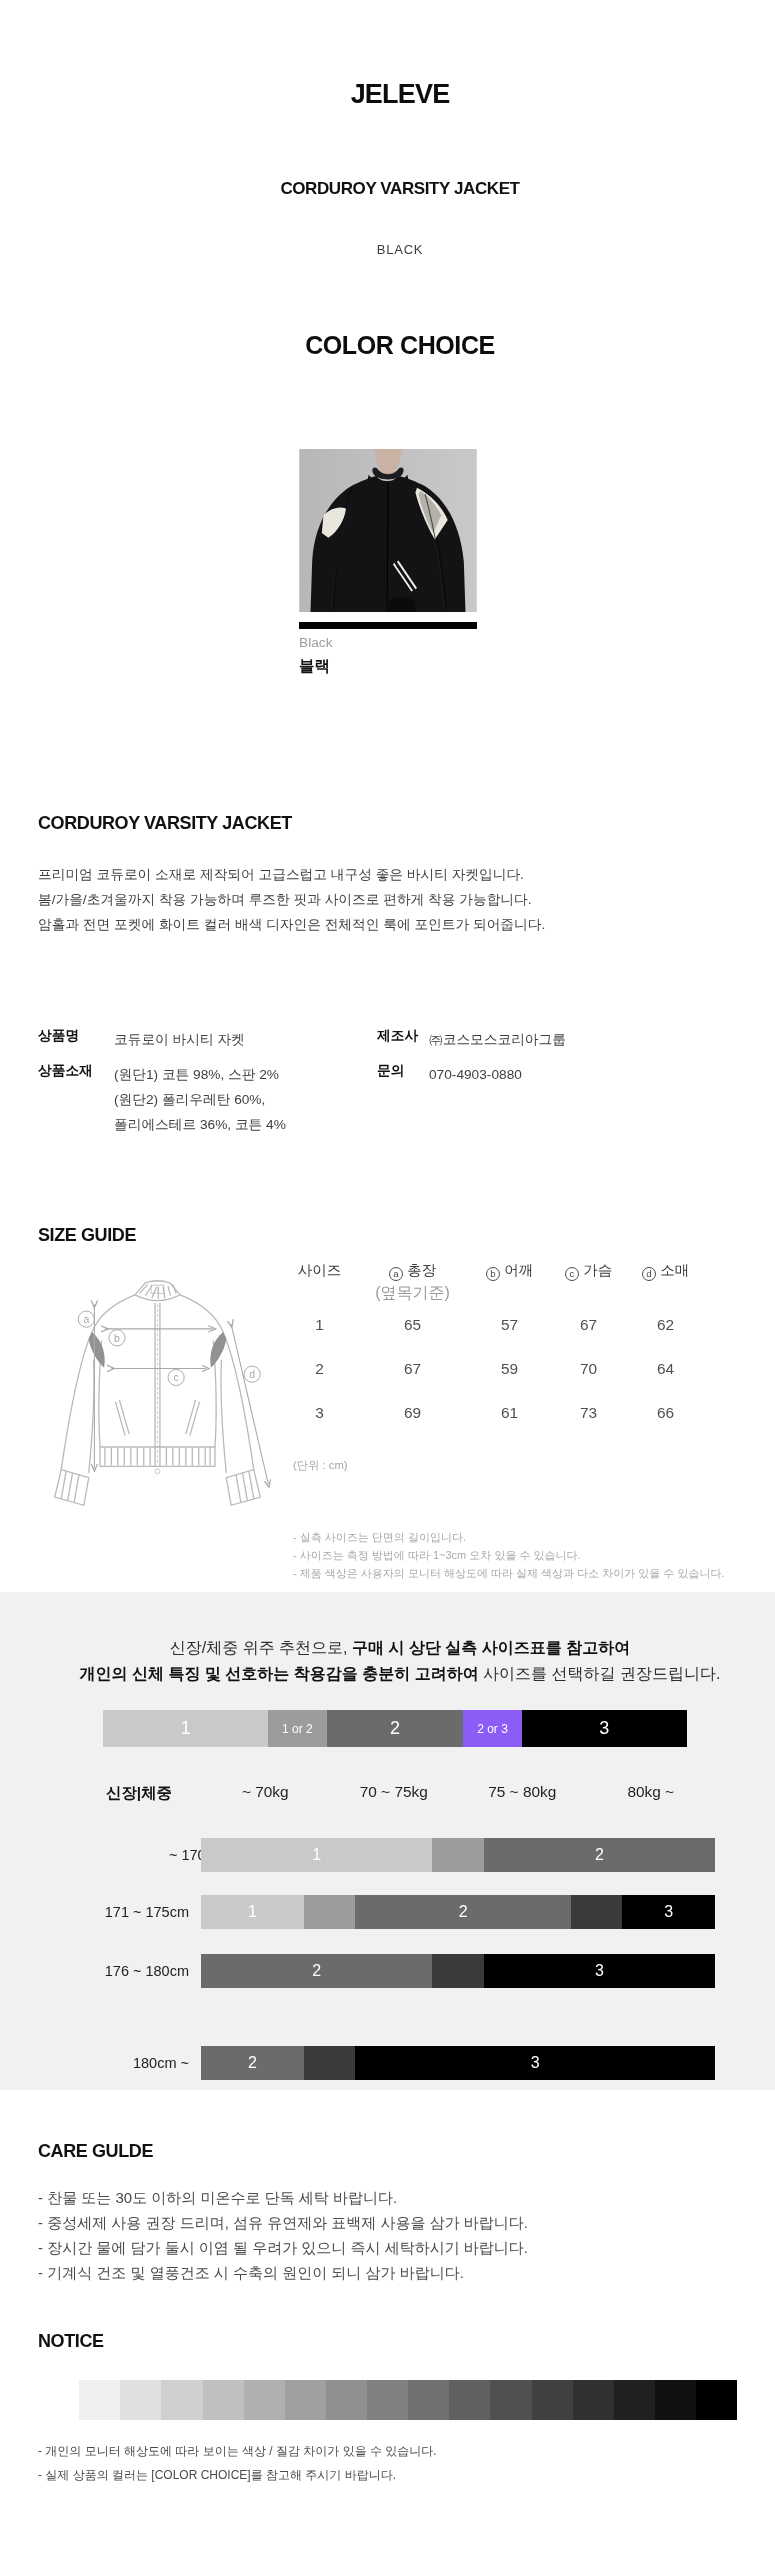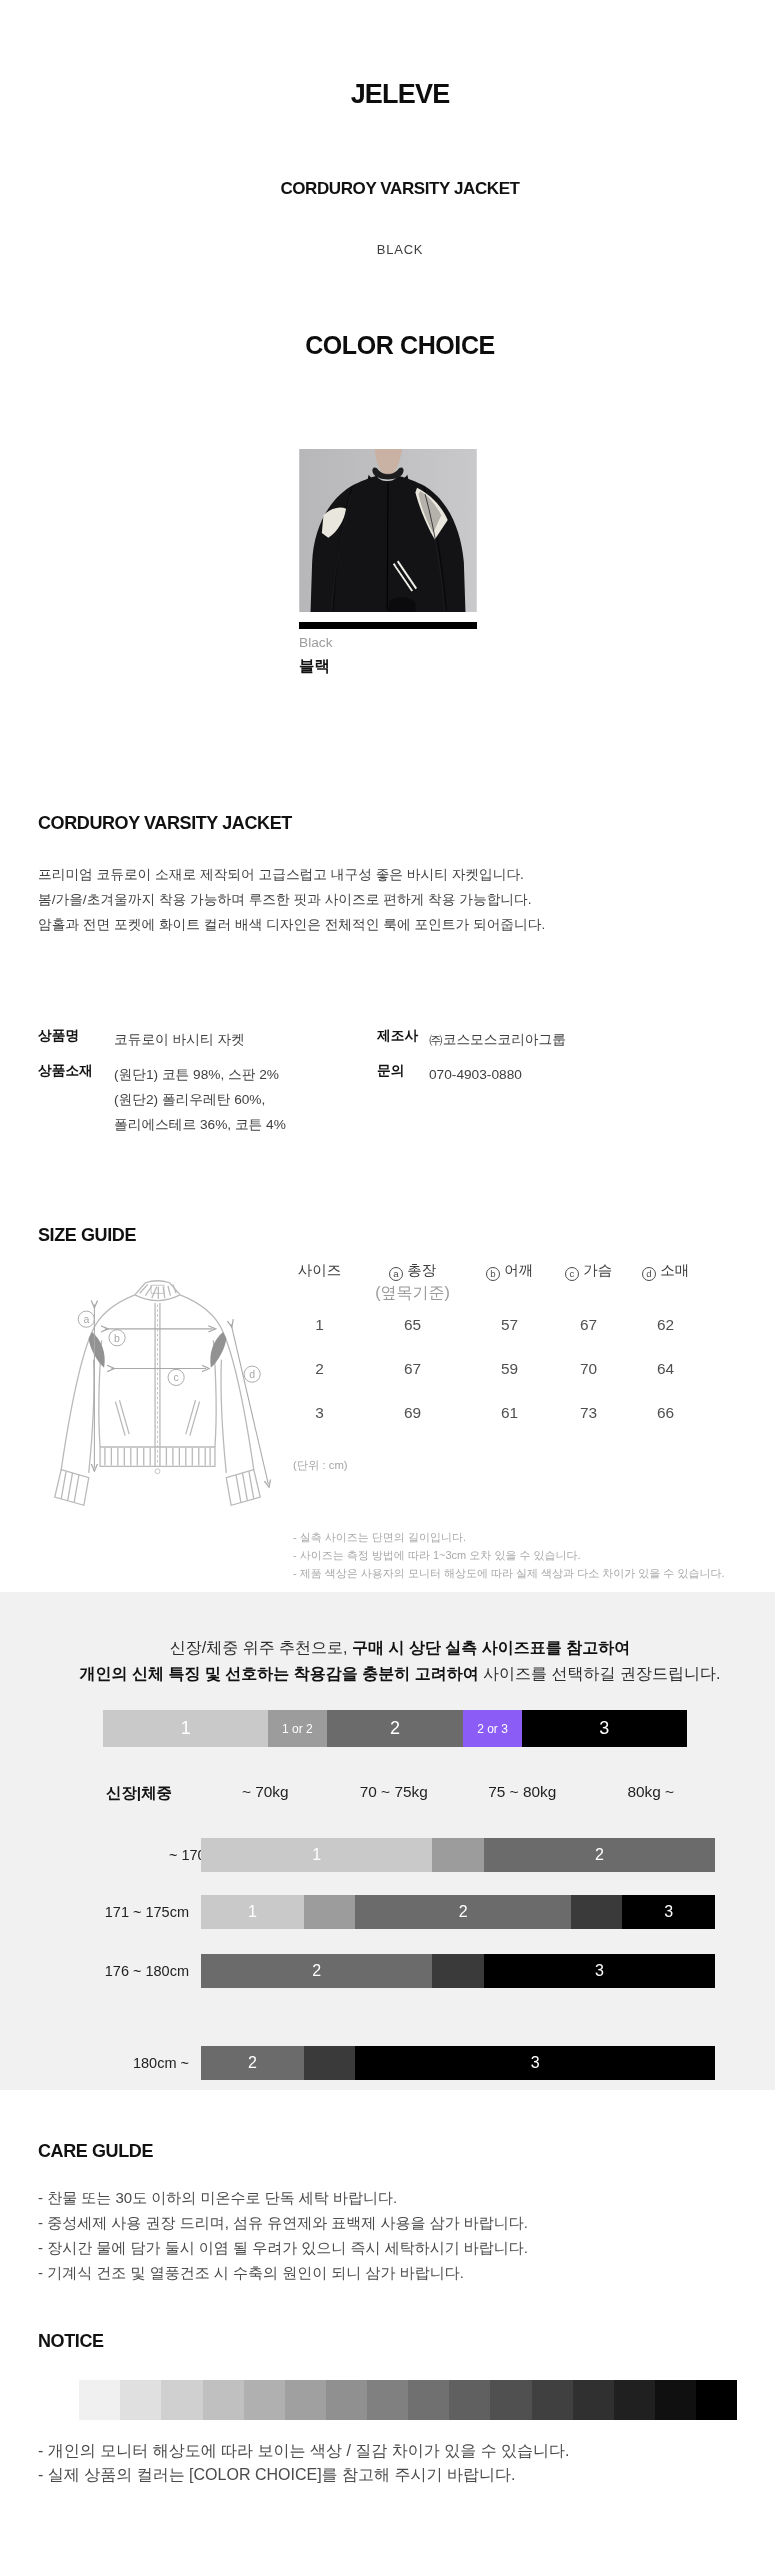--- a/index.html
+++ b/index.html
@@ -49,21 +49,21 @@
   .wh-col{flex:1;text-align:center;font-size:15.4px;color:#1f1f1f;}
   .reco-row{left:0;width:776px;height:34px;}
   .rr-label{position:absolute;right:587px;top:0;height:34px;line-height:34px;font-size:14.5px;color:#222;white-space:nowrap;}
   .rr-bar{position:absolute;left:201px;top:0;width:514px;height:34px;display:flex;}
   .rr-seg{display:flex;align-items:center;justify-content:center;color:#fff;font-size:16px;}
   .care-head{left:38px;top:2141px;}
   .care-lines{left:38px;top:2185px;font-size:15px;line-height:25px;color:#4a4a4a;}
   .notice-head{left:38px;top:2331px;text-align:right;}
   .grad-bar{left:38px;top:2380px;width:699px;height:40px;display:flex;}
   .grad-step{flex:1;height:100%;}
-  .notice-lines{left:38px;top:2439px;font-size:16px;line-height:24px;color:#4a4a4a;}
+  .notice-lines{left:38px;top:2439px;font-size:12px;line-height:24px;color:#4a4a4a;}
 </style>
 </head>
 <body>
 
 <div id="page">
 
   <div class="abs center logo">JELEVE</div>
 
   <div class="abs center prod-title">CORDUROY VARSITY JACKET</div>
   <div class="abs center prod-sub">BLACK</div>

